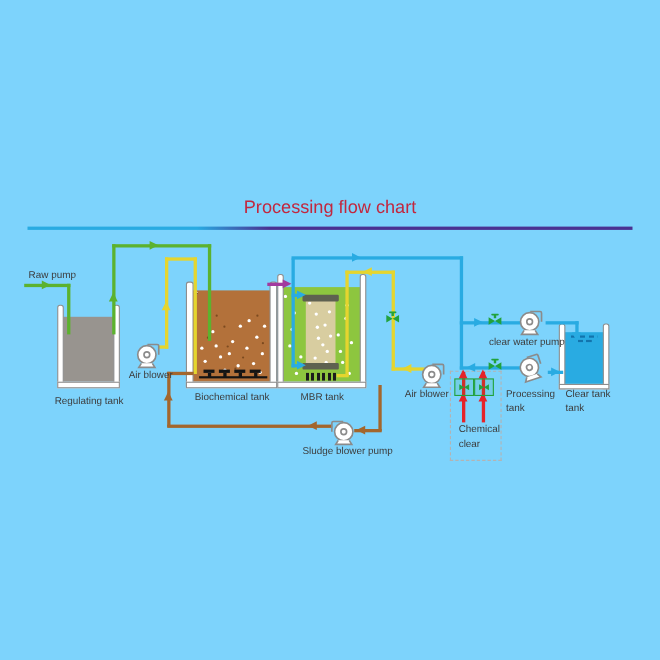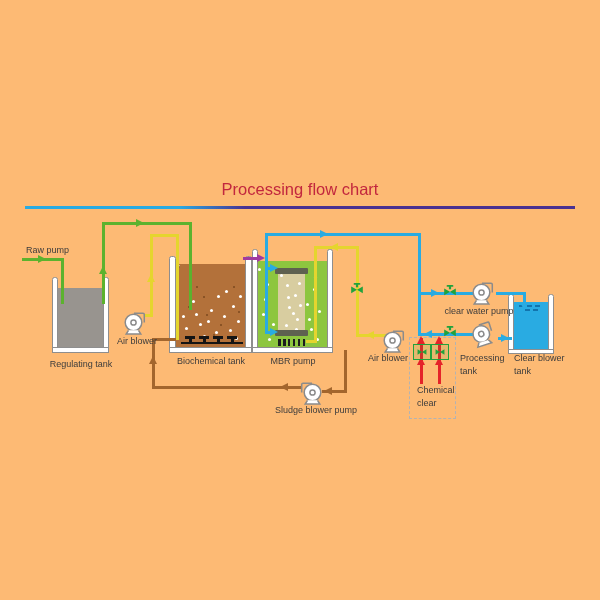--- a/index.html
+++ b/index.html
@@ -1,16 +1,16 @@
 <!DOCTYPE html>
 <html style="--title-red: #c2273e; --divider-left: #29abe2; --divider-right: #4a3191; --pipe-green: #5cb22e; --pipe-yellow: #e5d52e; --pipe-blue: #29abe2; --pipe-brown: #a3662d; --pipe-red: #e52329; --arrow-purple: #a23a9f; --valve-green: #22a23c; --regulating-fill: #98948f; --biochemical-fill: #b3713a; --mbr-fill: #8dc63f; --membrane-fill: #d8cda0; --water-fill: #29abe2; --label-text: #3c3c3c;"><head>
 <meta charset="utf-8">
 <style>
   html,body{margin:0;padding:0;background:#fff;}
-  #canvas{position:relative;width:600px;height:600px;background:#fdba74;overflow:hidden;
+  #canvas{position:relative;width:600px;height:600px;background:#7dd3fc;overflow:hidden;
           font-family:"Liberation Sans",sans-serif;}
   
   .title{position:absolute;left:300px;top:180px;transform:translateX(-50%);
          font-size:16.5px;font-weight:500;color:var(--title-red);white-space:nowrap;z-index:6;}
   .divider{position:absolute;left:25px;top:206px;width:550px;height:3px;
            background:linear-gradient(to right,var(--divider-left) 0%,var(--divider-left) 28%,var(--divider-right) 40%,var(--divider-right) 100%);}
   
   .p{position:absolute;background:currentColor;z-index:3;}
   .g{color:var(--pipe-green);} .y{color:var(--pipe-yellow);} .b{color:var(--pipe-blue);}
   .br{color:var(--pipe-brown);} .rd{color:var(--pipe-red);} .pu{color:var(--arrow-purple);}
@@ -206,24 +206,24 @@
     <svg class="valve" width="12" height="10" viewBox="0 0 14 13">
         <path d="M7 6.5 L1.2 3 V10 Z"></path>
         <path d="M7 6.5 L12.8 3 V10 Z"></path>
       </svg>
   </div>
 
   <div class="lbl" style="left:26px;top:245px;">Raw pump</div>
   <div class="lbl ctr" style="left:81px;top:359px;">Regulating tank</div>
   <div class="lbl ctr" style="left:137px;top:336px;">Air blower</div>
   <div class="lbl ctr" style="left:211px;top:356px;">Biochemical tank</div>
-  <div class="lbl ctr" style="left:293px;top:356px;">MBR  pump</div>
+  <div class="lbl ctr" style="left:293px;top:356px;">MBR  tank</div>
   <div class="lbl ctr" style="left:316px;top:405px;">Sludge blower pump</div>
   <div class="lbl ctr" style="left:388px;top:353px;">Air blower</div>
   <div class="lbl" style="left:417px;top:385px;">Chemical</div>
   <div class="lbl" style="left:417px;top:398px;">clear</div>
   <div class="lbl ctr" style="left:479px;top:306px;text-align:right;">clear water pump</div>
   <div class="lbl" style="left:460px;top:353px;">Processing</div>
   <div class="lbl" style="left:460px;top:366px;">tank</div>
-  <div class="lbl" style="left:514px;top:353px;">Clear blower</div>
+  <div class="lbl" style="left:514px;top:353px;">Clear tank</div>
   <div class="lbl" style="left:514px;top:366px;">tank</div>
 
 </div>
 
 </body></html>

